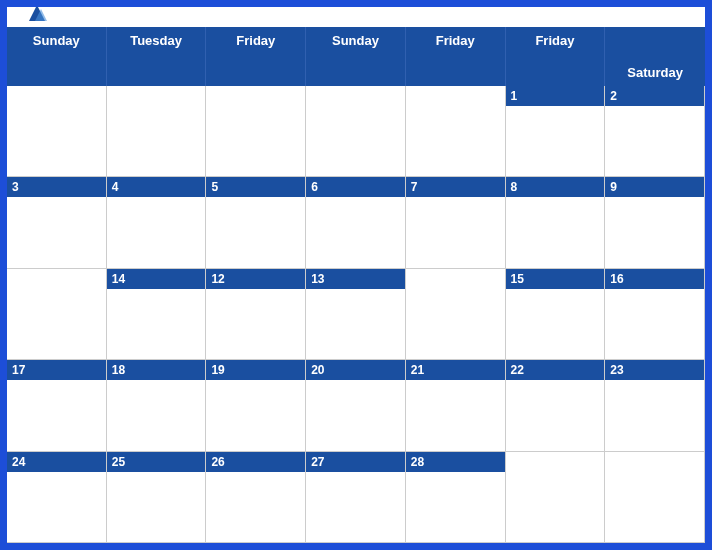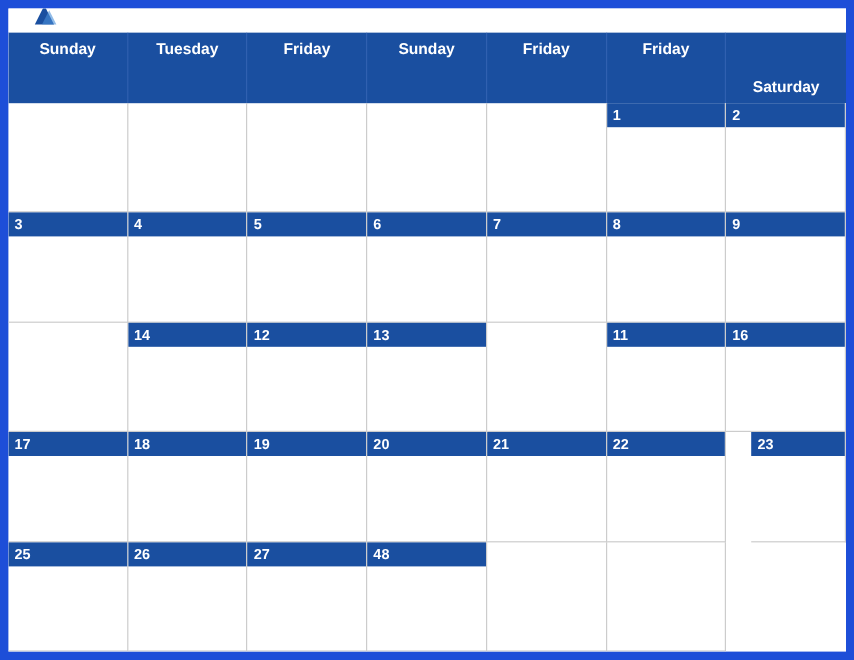--- a/index.html
+++ b/index.html
@@ -225,21 +225,21 @@
           <div class="cell-body"></div>
         </div>
         <div class="cell">
           <div class="cell-num">13</div>
           <div class="cell-body"></div>
         </div>
         <div class="cell">
           <div class="cell-body"></div>
         </div>
         <div class="cell">
-          <div class="cell-num">11</div>
+          <div class="cell-num">15</div>
           <div class="cell-body"></div>
         </div>
         <div class="cell" style="border-right: 1px solid rgb(204, 204, 204);">
           <div class="cell-num">16</div>
           <div class="cell-body"></div>
         </div>
       </div>
       <div class="week">
         <div class="cell">
           <div class="cell-num">17</div>
@@ -258,40 +258,44 @@
           <div class="cell-body"></div>
         </div>
         <div class="cell">
           <div class="cell-num">21</div>
           <div class="cell-body"></div>
         </div>
         <div class="cell">
           <div class="cell-num">22</div>
           <div class="cell-body"></div>
         </div>
-        <div class="cell" style="border-right: 1px solid rgb(204, 204, 204); margin-left: 21px;">
+        <div class="cell" style="border-right: 1px solid rgb(204, 204, 204);">
           <div class="cell-num">23</div>
           <div class="cell-body"></div>
         </div>
       </div>
       <div class="week">
         <div class="cell">
+          <div class="cell-num">24</div>
+          <div class="cell-body"></div>
+        </div>
+        <div class="cell">
           <div class="cell-num">25</div>
           <div class="cell-body"></div>
         </div>
         <div class="cell">
           <div class="cell-num">26</div>
           <div class="cell-body"></div>
         </div>
         <div class="cell">
           <div class="cell-num">27</div>
           <div class="cell-body"></div>
         </div>
         <div class="cell">
-          <div class="cell-num">48</div>
+          <div class="cell-num">28</div>
           <div class="cell-body"></div>
         </div>
         <div class="cell">
           <div class="cell-num empty" style="visibility: hidden;"></div>
           <div class="cell-body"></div>
         </div>
         <div class="cell" style="border-right: 1px solid rgb(204, 204, 204);">
           <div class="cell-num empty" style="visibility: hidden;"></div>
           <div class="cell-body"></div>
         </div>

